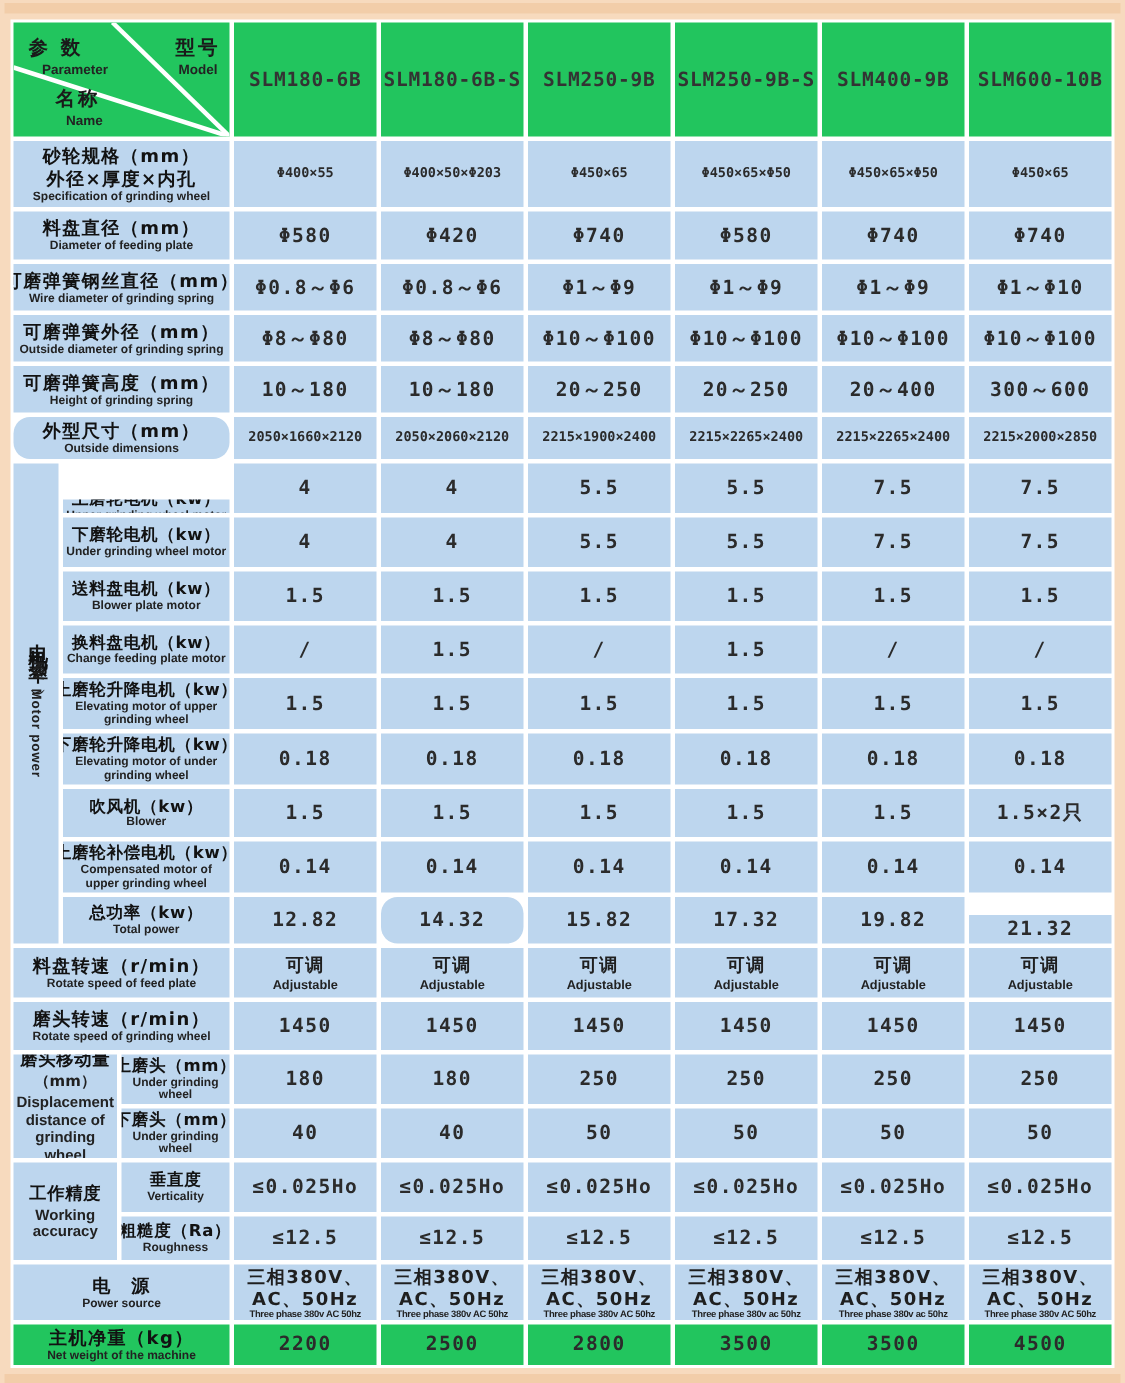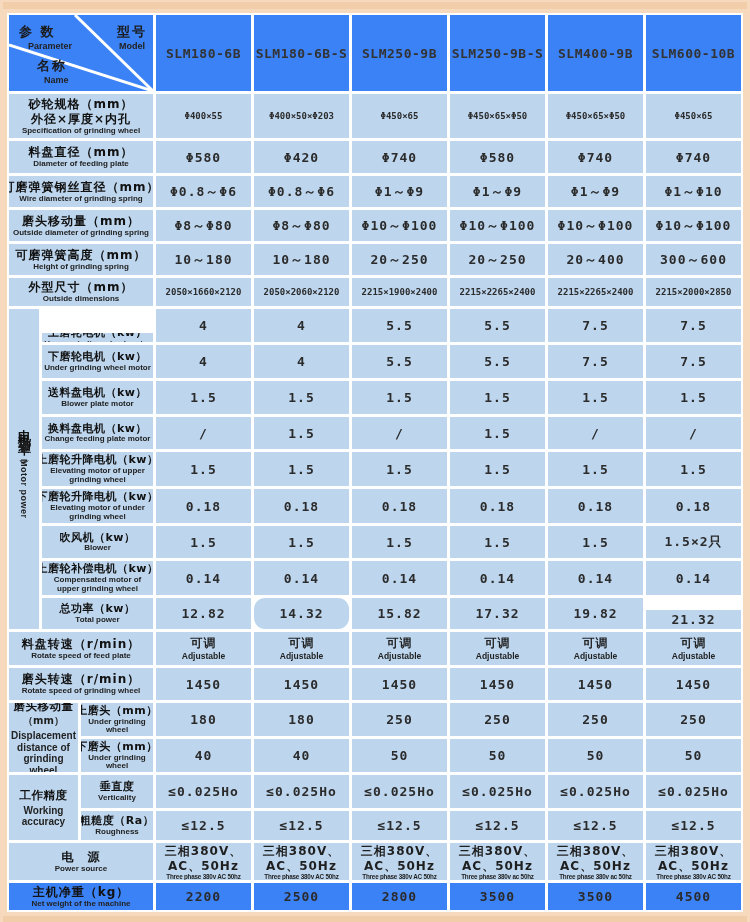--- a/index.html
+++ b/index.html
@@ -3,21 +3,21 @@
 <meta charset="utf-8">
 <style>
   html,body{margin:0;padding:0;width:750px;height:922px;overflow:hidden;background:#f7dabe;}
   .strip{height:7px;background:#f2cda9;}
   .strip.top{margin:2px 3px 4px 3px;}
   .strip.bottom{margin:4px 3px 0 3px;}
   #grid{margin:0 7px;width:736px;box-sizing:border-box;background:#ffffff;padding:2px;
         display:grid;grid-template-columns:30px 36px 72px repeat(6,1fr);gap:3px;}
   .cell{background:#bdd6ee;display:flex;flex-direction:column;align-items:center;justify-content:center;
         color:#1f1f1f;overflow:hidden;position:relative;text-align:center;}
-  .cell.peach{background:#3b82f6;}
+  .cell.peach{background:#22c55e;}
   
   .model{font-family:"DejaVu Sans Mono",monospace;font-weight:700;font-size:13px;letter-spacing:.5px;color:#333;}
   
   .label .lz,.label .lz2{font-family:"DejaVu Sans","Liberation Sans",sans-serif;font-weight:700;font-size:12px;
         letter-spacing:1px;white-space:nowrap;line-height:1.25;color:#121212;}
   .label.sub .lz{font-size:11px;letter-spacing:.5px;}
   .label .le{font-family:"Liberation Sans",sans-serif;font-weight:700;font-size:8px;line-height:1.1;
         text-align:center;color:#222;}
   
   .val{font-family:"DejaVu Sans Mono",monospace;font-weight:700;font-size:13px;letter-spacing:1px;color:#2b2b2b;}
@@ -103,40 +103,40 @@
       <div class="lz">可磨弹簧钢丝直径（mm）</div>
       <div class="le">Wire diameter of grinding spring</div>
     </div>
     <div class="cell r-wire_diameter val" style="grid-area: 4 / 4;">Φ0.8～Φ6</div>
     <div class="cell r-wire_diameter val" style="grid-area: 4 / 5;">Φ0.8～Φ6</div>
     <div class="cell r-wire_diameter val" style="grid-area: 4 / 6;">Φ1～Φ9</div>
     <div class="cell r-wire_diameter val" style="grid-area: 4 / 7;">Φ1～Φ9</div>
     <div class="cell r-wire_diameter val" style="grid-area: 4 / 8;">Φ1～Φ9</div>
     <div class="cell r-wire_diameter val" style="grid-area: 4 / 9;">Φ1～Φ10</div>
     <div class="cell label" style="grid-area: 5 / 1 / auto / span 3;">
-      <div class="lz">磨头移动量（mm）</div>
+      <div class="lz">可磨弹簧外径（mm）</div>
       <div class="le">Outside diameter of grinding spring</div>
     </div>
     <div class="cell r-spring_od val" style="grid-area: 5 / 4;">Φ8～Φ80</div>
     <div class="cell r-spring_od val" style="grid-area: 5 / 5;">Φ8～Φ80</div>
     <div class="cell r-spring_od val" style="grid-area: 5 / 6;">Φ10～Φ100</div>
     <div class="cell r-spring_od val" style="grid-area: 5 / 7;">Φ10～Φ100</div>
     <div class="cell r-spring_od val" style="grid-area: 5 / 8;">Φ10～Φ100</div>
     <div class="cell r-spring_od val" style="grid-area: 5 / 9;">Φ10～Φ100</div>
     <div class="cell label" style="grid-area: 6 / 1 / auto / span 3;">
       <div class="lz">可磨弹簧高度（mm）</div>
       <div class="le">Height of grinding spring</div>
     </div>
     <div class="cell r-spring_height val" style="grid-area: 6 / 4;">10～180</div>
     <div class="cell r-spring_height val" style="grid-area: 6 / 5;">10～180</div>
     <div class="cell r-spring_height val" style="grid-area: 6 / 6;">20～250</div>
     <div class="cell r-spring_height val" style="grid-area: 6 / 7;">20～250</div>
     <div class="cell r-spring_height val" style="grid-area: 6 / 8;">20～400</div>
     <div class="cell r-spring_height val" style="grid-area: 6 / 9;">300～600</div>
-    <div class="cell label" style="grid-area: 7 / 1 / auto / span 3;">
+    <div class="cell label" style="grid-area: 7 / 1 / auto / span 3; border-radius: 11px;">
       <div class="lz">外型尺寸（mm）</div>
       <div class="le">Outside dimensions</div>
     </div>
     <div class="cell r-outside_dim val small" style="grid-area: 7 / 4;">2050×1660×2120</div>
     <div class="cell r-outside_dim val small" style="grid-area: 7 / 5;">2050×2060×2120</div>
     <div class="cell r-outside_dim val small" style="grid-area: 7 / 6;">2215×1900×2400</div>
     <div class="cell r-outside_dim val small" style="grid-area: 7 / 7;">2215×2265×2400</div>
     <div class="cell r-outside_dim val small" style="grid-area: 7 / 8;">2215×2265×2400</div>
     <div class="cell r-outside_dim val small" style="grid-area: 7 / 9;">2215×2000×2850</div>
     <div class="cell glabel gv" style="grid-area: 8 / 1 / span 9;">

